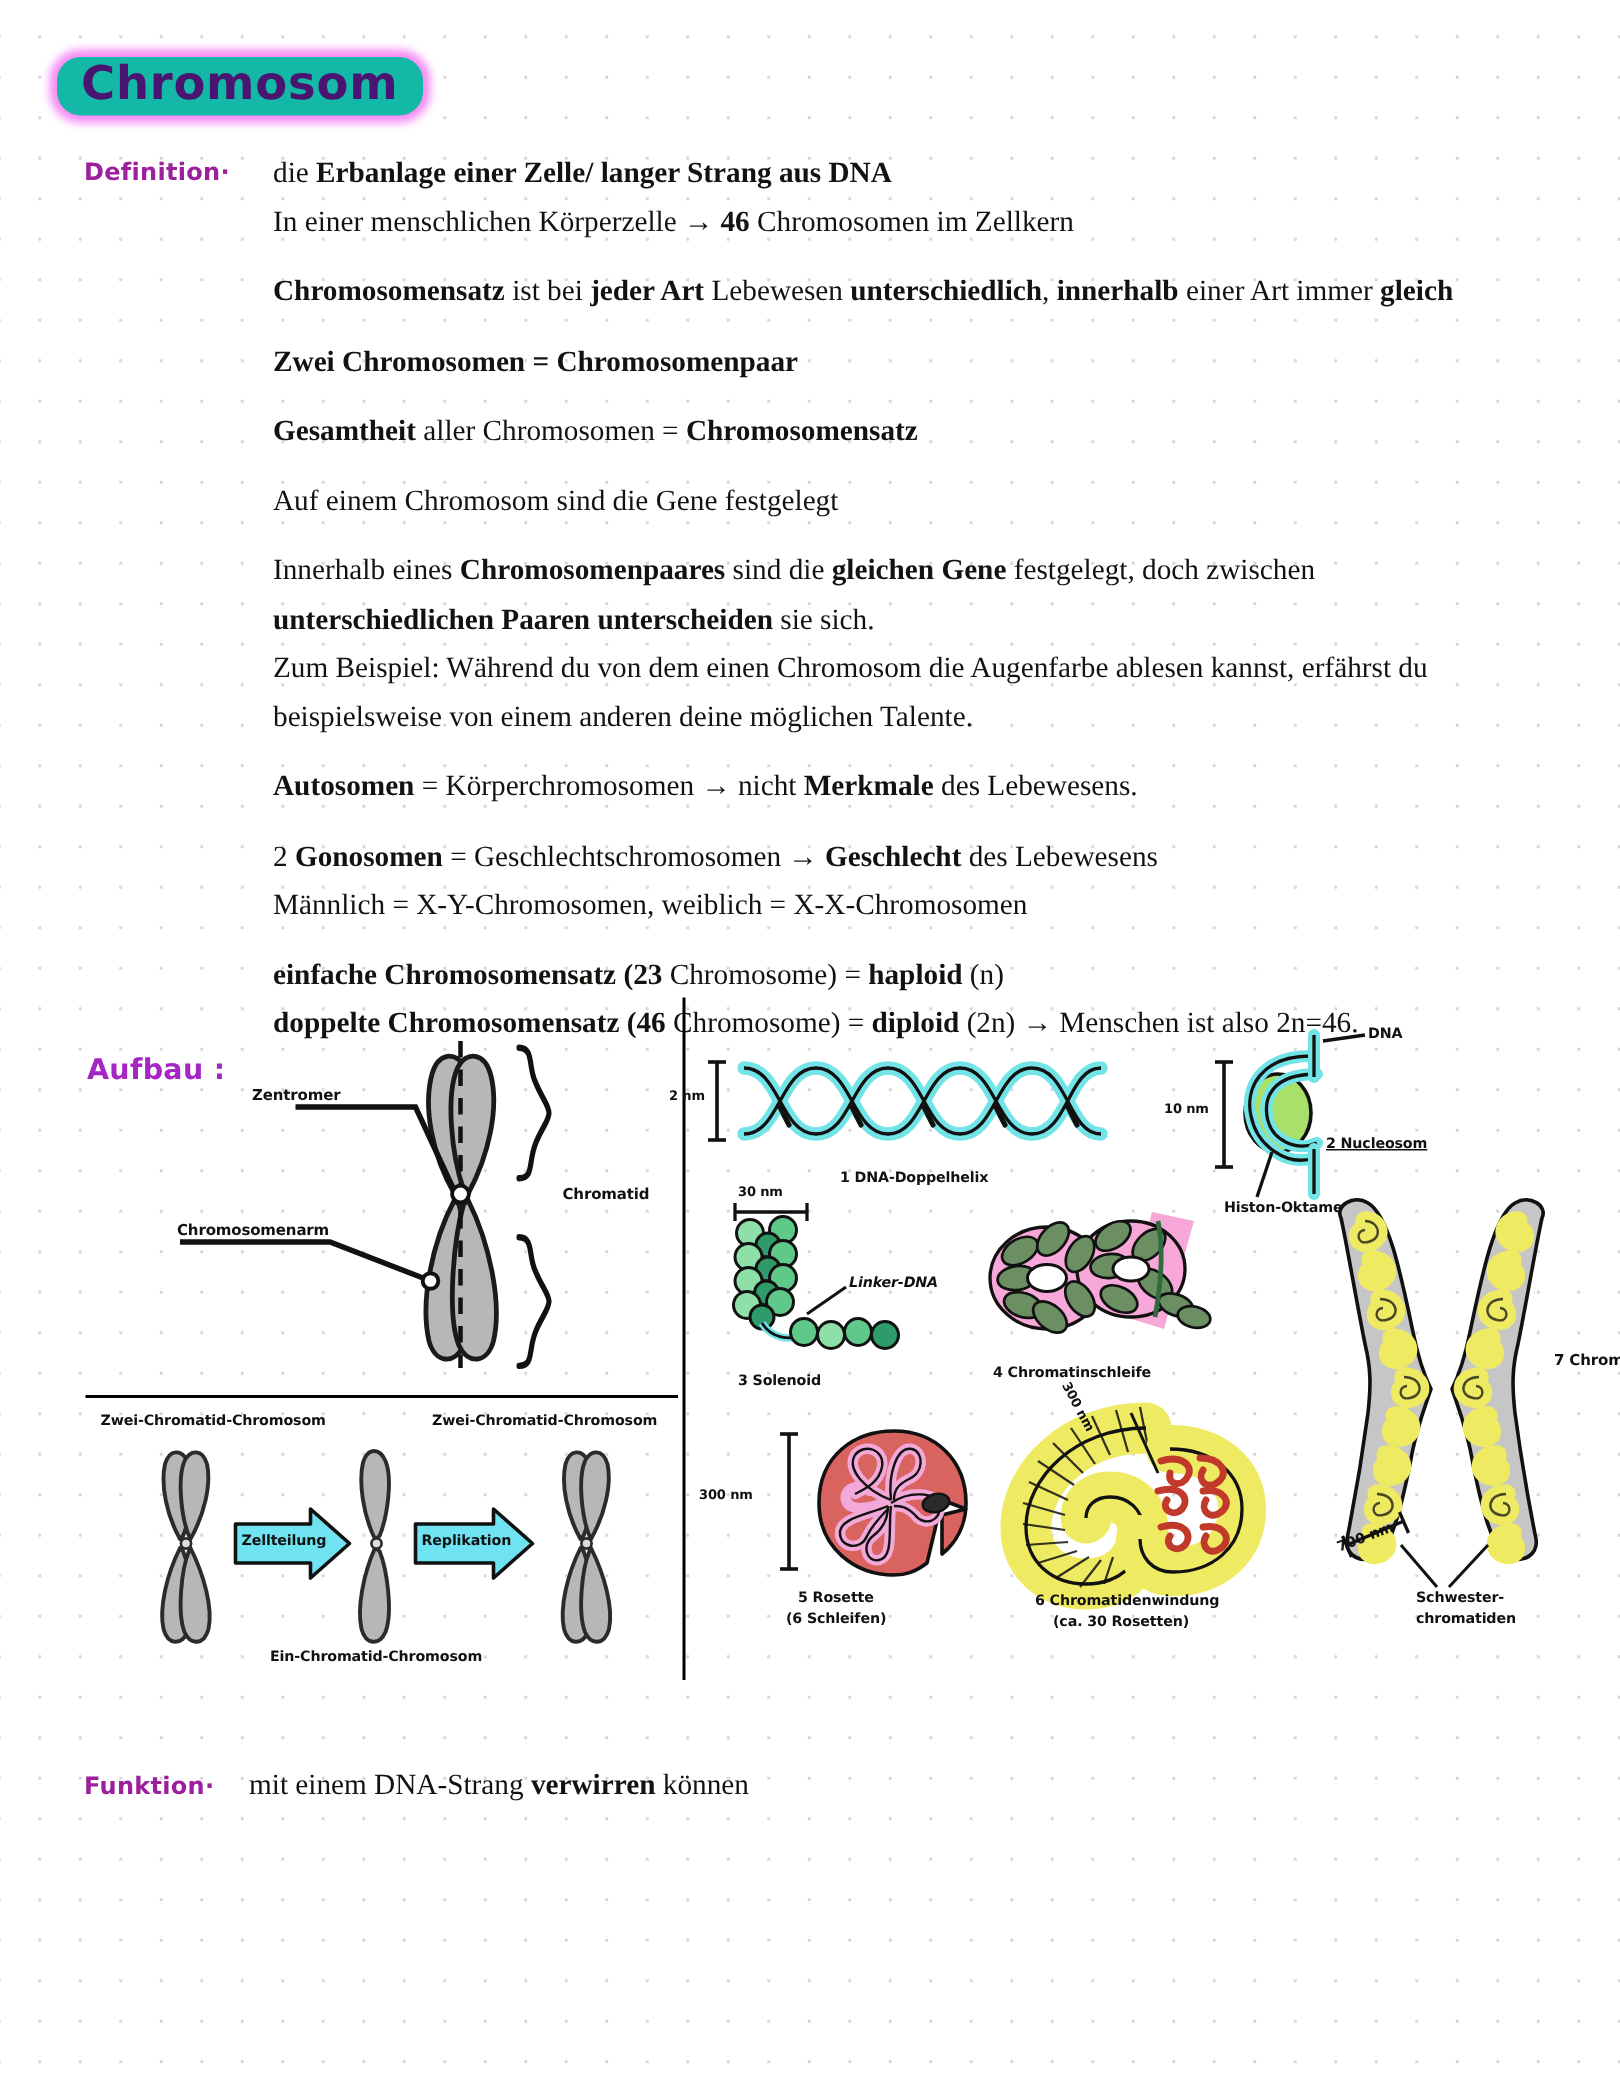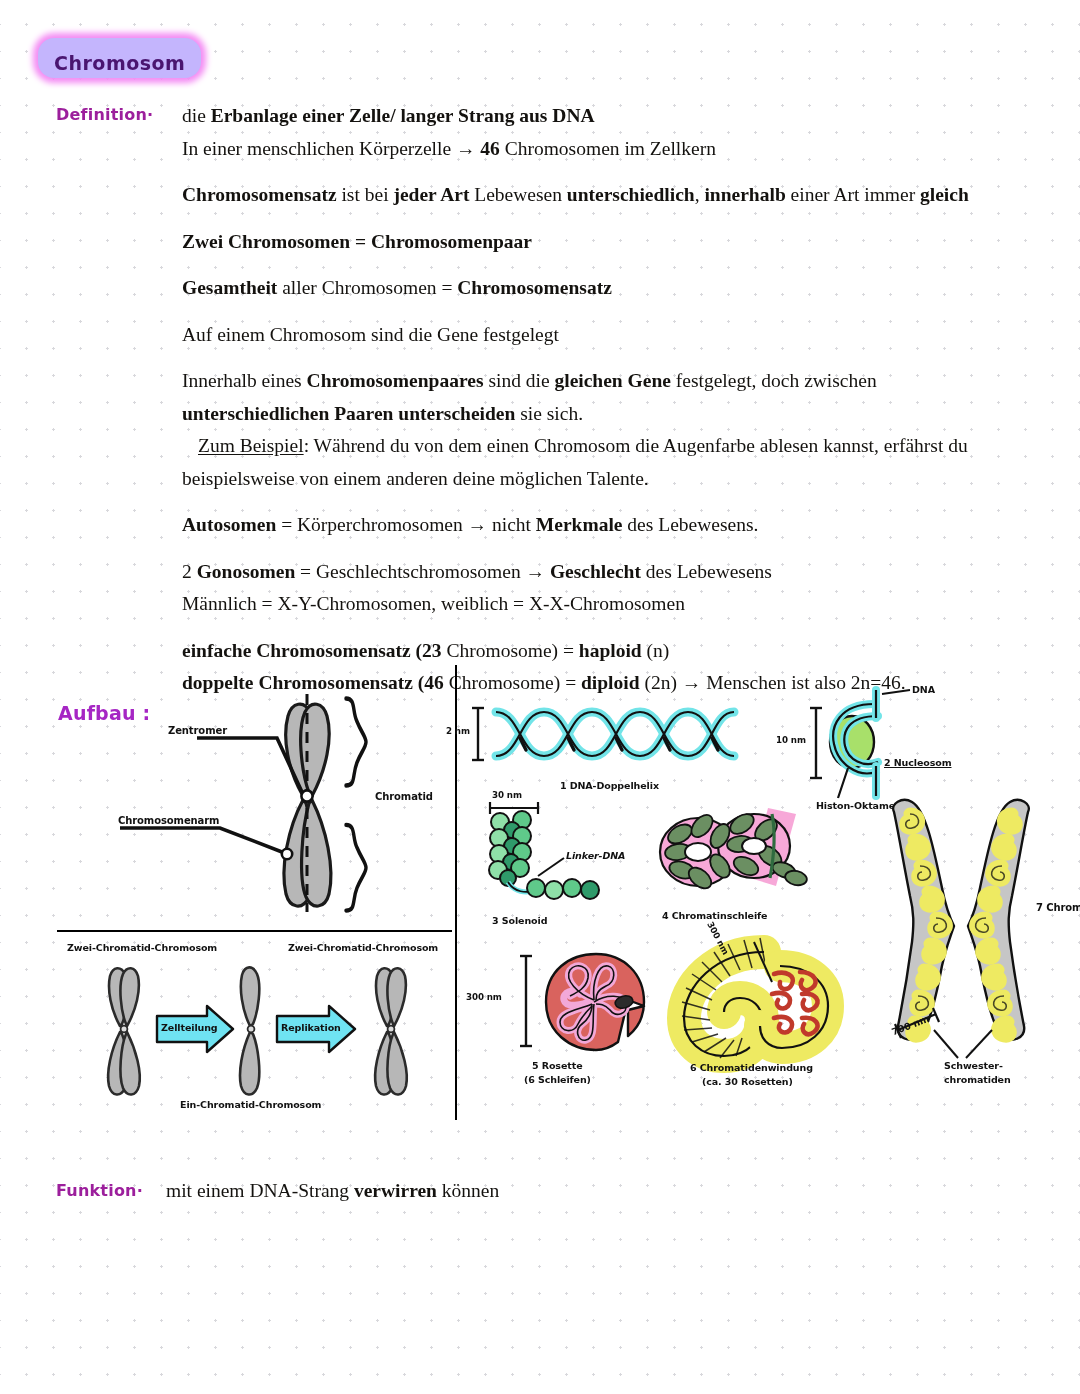--- a/index.html
+++ b/index.html
@@ -16,26 +16,26 @@
     position: relative;
     overflow: hidden;
   }
 
   
   #title-wrap { position: absolute; left: 38px; top: 38px; }
   #page-title {
     display: inline-block;
     font-family: "DejaVu Sans", sans-serif;
     font-weight: 700;
-    font-size: 19px;
+    font-size: 31px;
     letter-spacing: .5px;
     color: #4a1570;
-    background: #c4b5fd;
+    background: #14b8a6;
     border-radius: 16px;
-    padding: 16px 16px 4px 16px;
+    padding: 2px 16px 4px 16px;
     line-height: 1.05;
     box-shadow: 0 0 6px 5px #f48cf4;
   }
 
   
   .marker-label {
     font-family: "DejaVu Sans", sans-serif;
     font-weight: 700;
     font-size: 16px;
     color: #9c1f9c;
@@ -55,21 +55,21 @@
   #def-body { flex: 1; }
 
   .para {
     font-size: 19.5px;
     line-height: 1.36;
     margin-bottom: 20px;
     color: #14120f;
   }
   .para:last-child { margin-bottom: 0; }
   .para .b { font-weight: 700; }
-  .para .u { text-decoration: underline; text-underline-offset: 2px; margin-left: 16px; }
+  .para .u { text-underline-offset: 2px; }
   .tight { margin-bottom: 6px; }
 
   
   #fig-vert-divider {
     position: absolute; left: 455px; top: 665px;
     width: 2px; height: 455px; background: #000;
   }
   #fig-horz-divider {
     position: absolute; left: 57px; top: 930px;
     width: 395px; height: 2px; background: #000;

